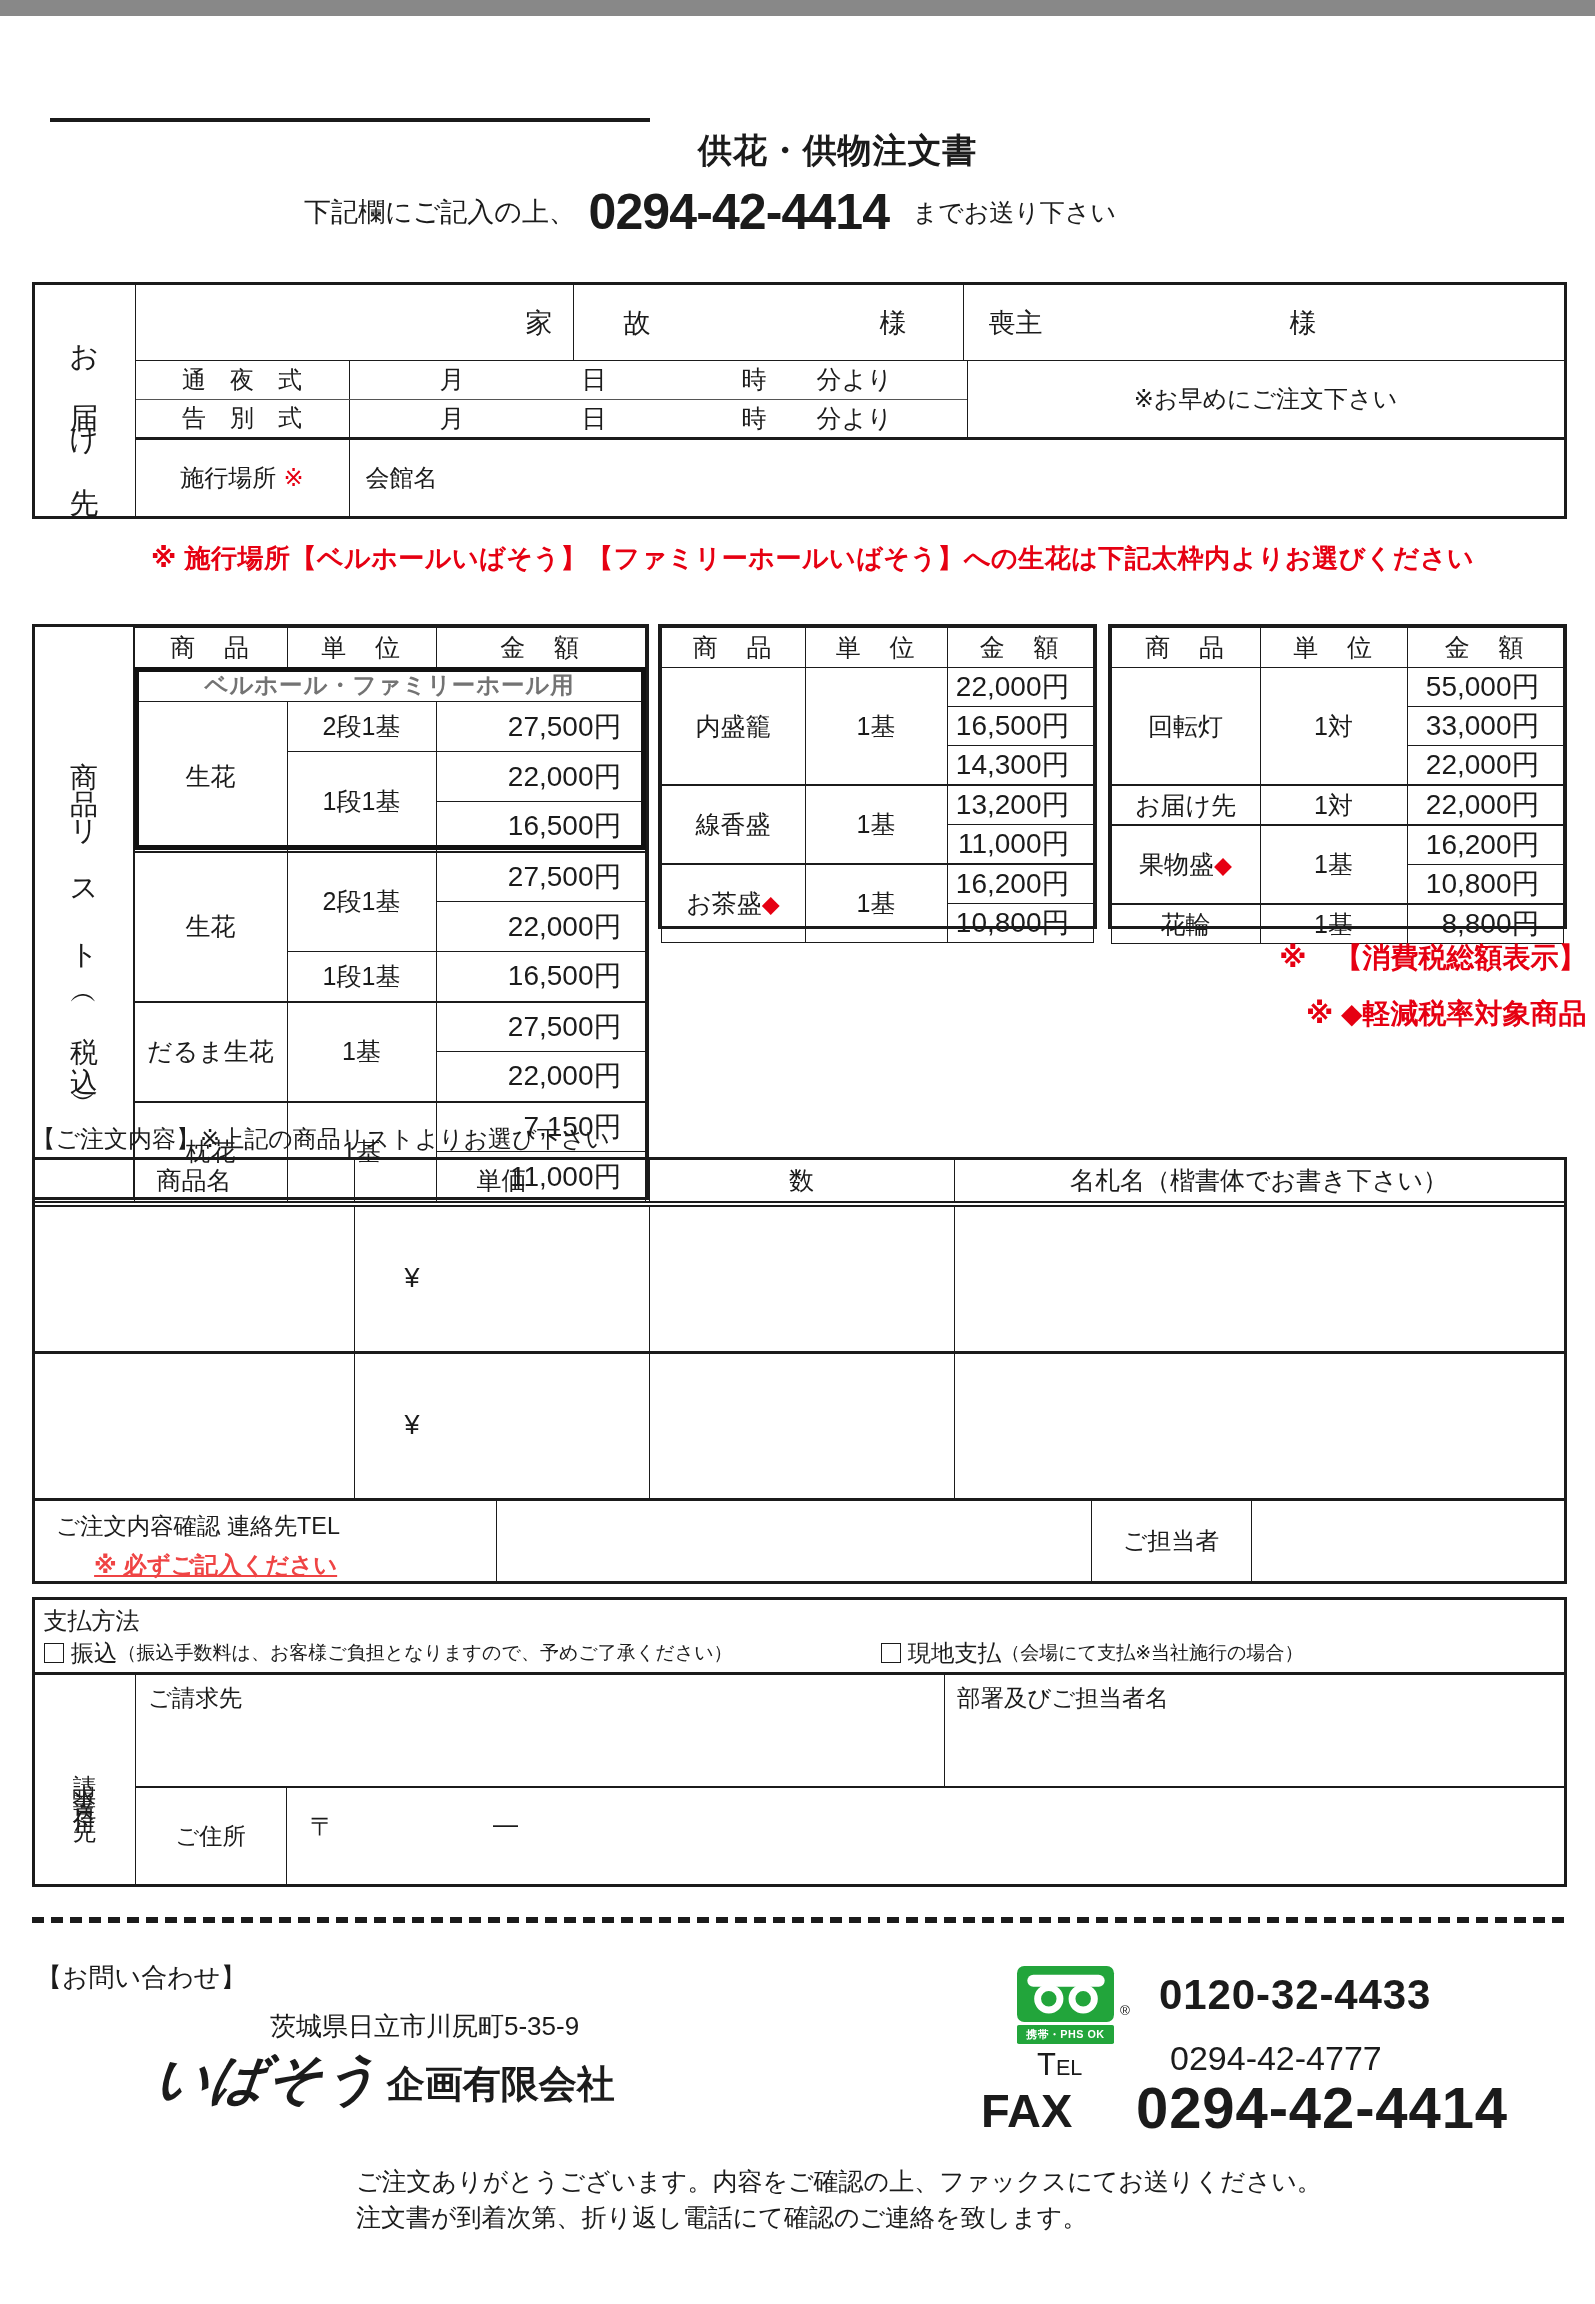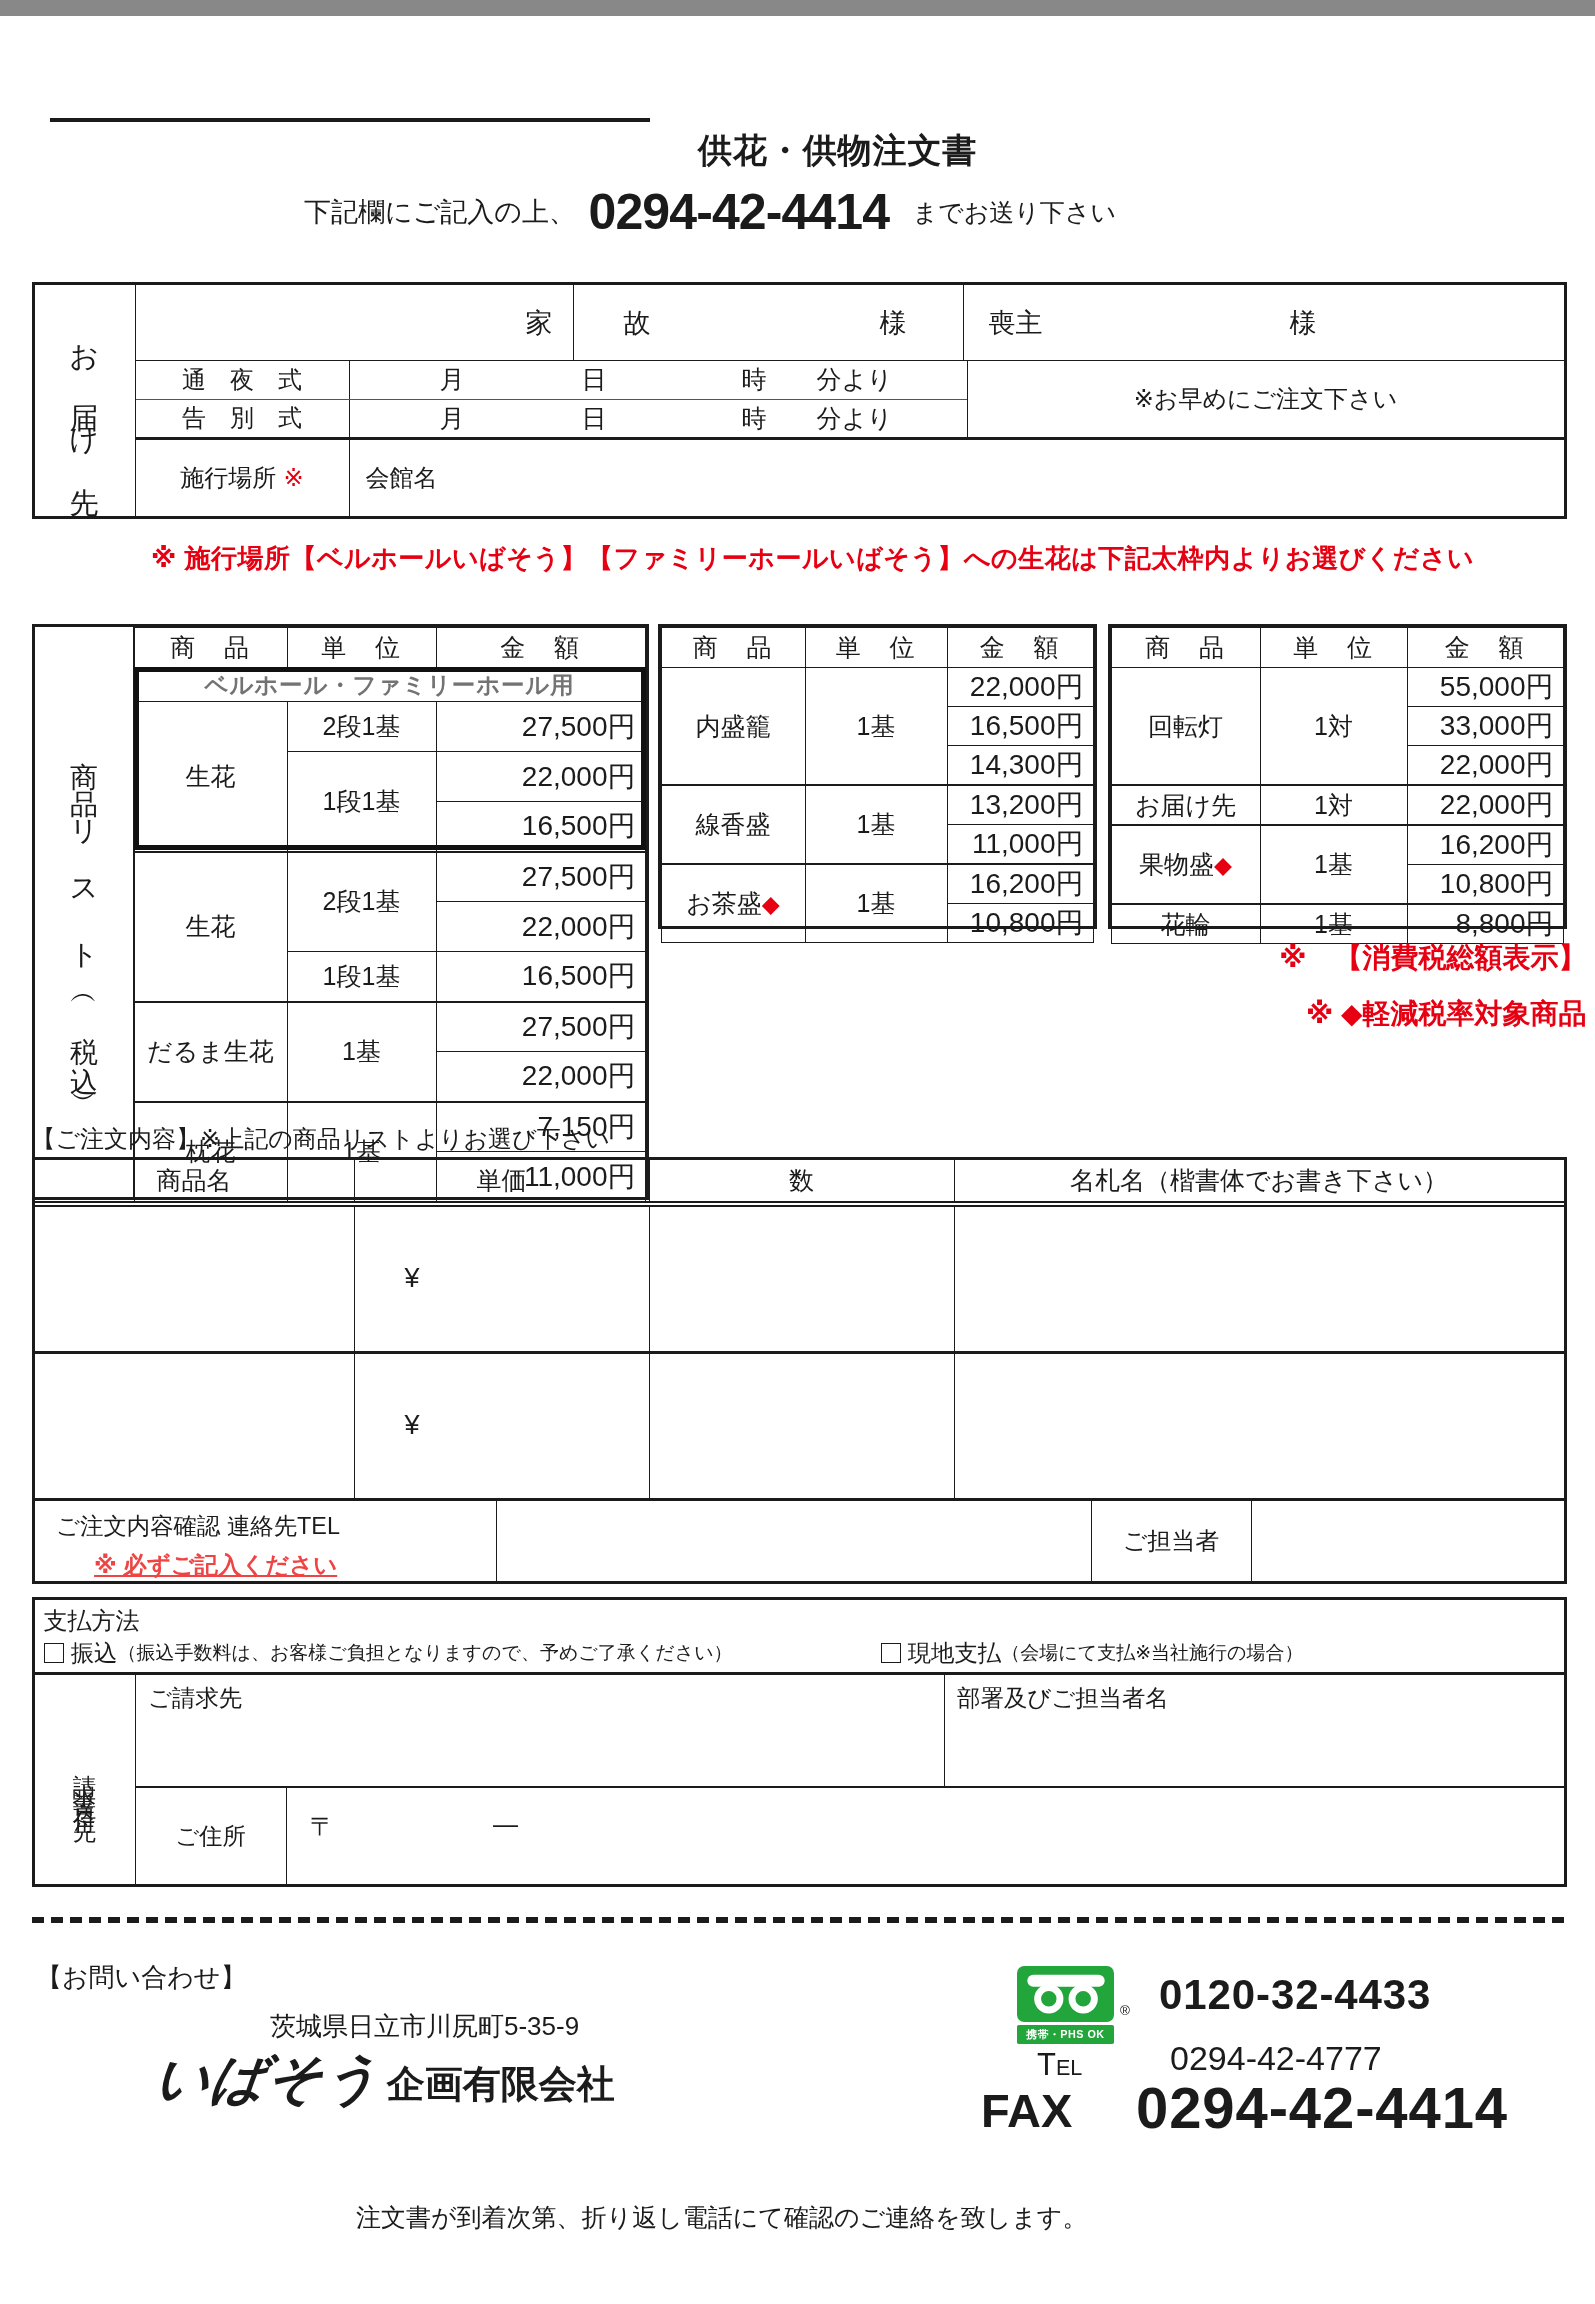--- a/index.html
+++ b/index.html
@@ -43,21 +43,21 @@
   .products { position:absolute; left:31.5px; top:608px; width:1535px; height:576px; }
   .pl-box { position:absolute; left:0; top:0; width:617px; height:576px; border:3.6px solid #1b1b1b; display:flex; }
   .p-side { width:99px; border-right:1.8px solid #1b1b1b; font-size:28px; letter-spacing:30px; padding-top:20px; }
   .pl-wrap { flex:1; position:relative; }
   .pm-box { position:absolute; left:626px; top:0; width:439px; height:305px; border:3.6px solid #1b1b1b; }
   .pr-box { position:absolute; left:1076px; top:0; width:459px; height:305px; border:3.6px solid #1b1b1b; }
 
   table.ptable { width:100%; border-collapse:collapse; table-layout:fixed; }
   table.ptable td { border:1.8px solid #1b1b1b; text-align:center; font-size:25px; overflow:hidden; }
   table.ptable tr.hdr td { height:40px; font-size:25px; letter-spacing:1.8px; }
-  table.ptable td.price { text-align:right; padding-right:9px; font-size:28px; }
+  table.ptable td.price { text-align:right; padding-right:23px; font-size:28px; }
   .t-left tr { height:50px; } .t-left tr.hdr { height:40px; } .t-left tr.title-row { height:34px; }
   .t-mid tr, .t-right tr { height:37px; } .t-mid tr.hdr, .t-right tr.hdr { height:40px; }
   tr.title-row td { color:#737373; font-weight:bold; font-size:23.4px; letter-spacing:0.9px; }
   tr.gsep td { border-top:2.7px solid #1b1b1b; }
   .dia { color:#e60012; font-size:23.4px; }
   .special-overlay { position:absolute; left:0; top:40px; width:100%; height:183px; border:5.4px solid #111; pointer-events:none; }
   .tax-note { position:absolute; left:990px; width:565px; text-align:right; font-size:28px; font-weight:bold; color:#e60012; }
   .tax-note.n1 { top:315px; } .tax-note.n2 { top:371px; }
 
   
@@ -425,16 +425,17 @@
       </svg>
       <span class="fd-reg">®</span>
     </div>
     <div class="fd-badge">携帯・PHS OK</div>
   </div>
   <div class="f-freedial-num">0120-32-4433</div>
   <div class="f-tel-label">TEL</div>
   <div class="f-tel-num">0294-42-4777</div>
   <div class="f-fax-label">FAX</div>
   <div class="f-fax-num">0294-42-4414</div>
+  <div class="f-thanks1">ご注文ありがとうございます。内容をご確認の上、ファックスにてお送りください。</div>
   <div class="f-thanks2">注文書が到着次第、折り返し電話にて確認のご連絡を致します。</div>
 
 </div>
 
 
 </body></html>

